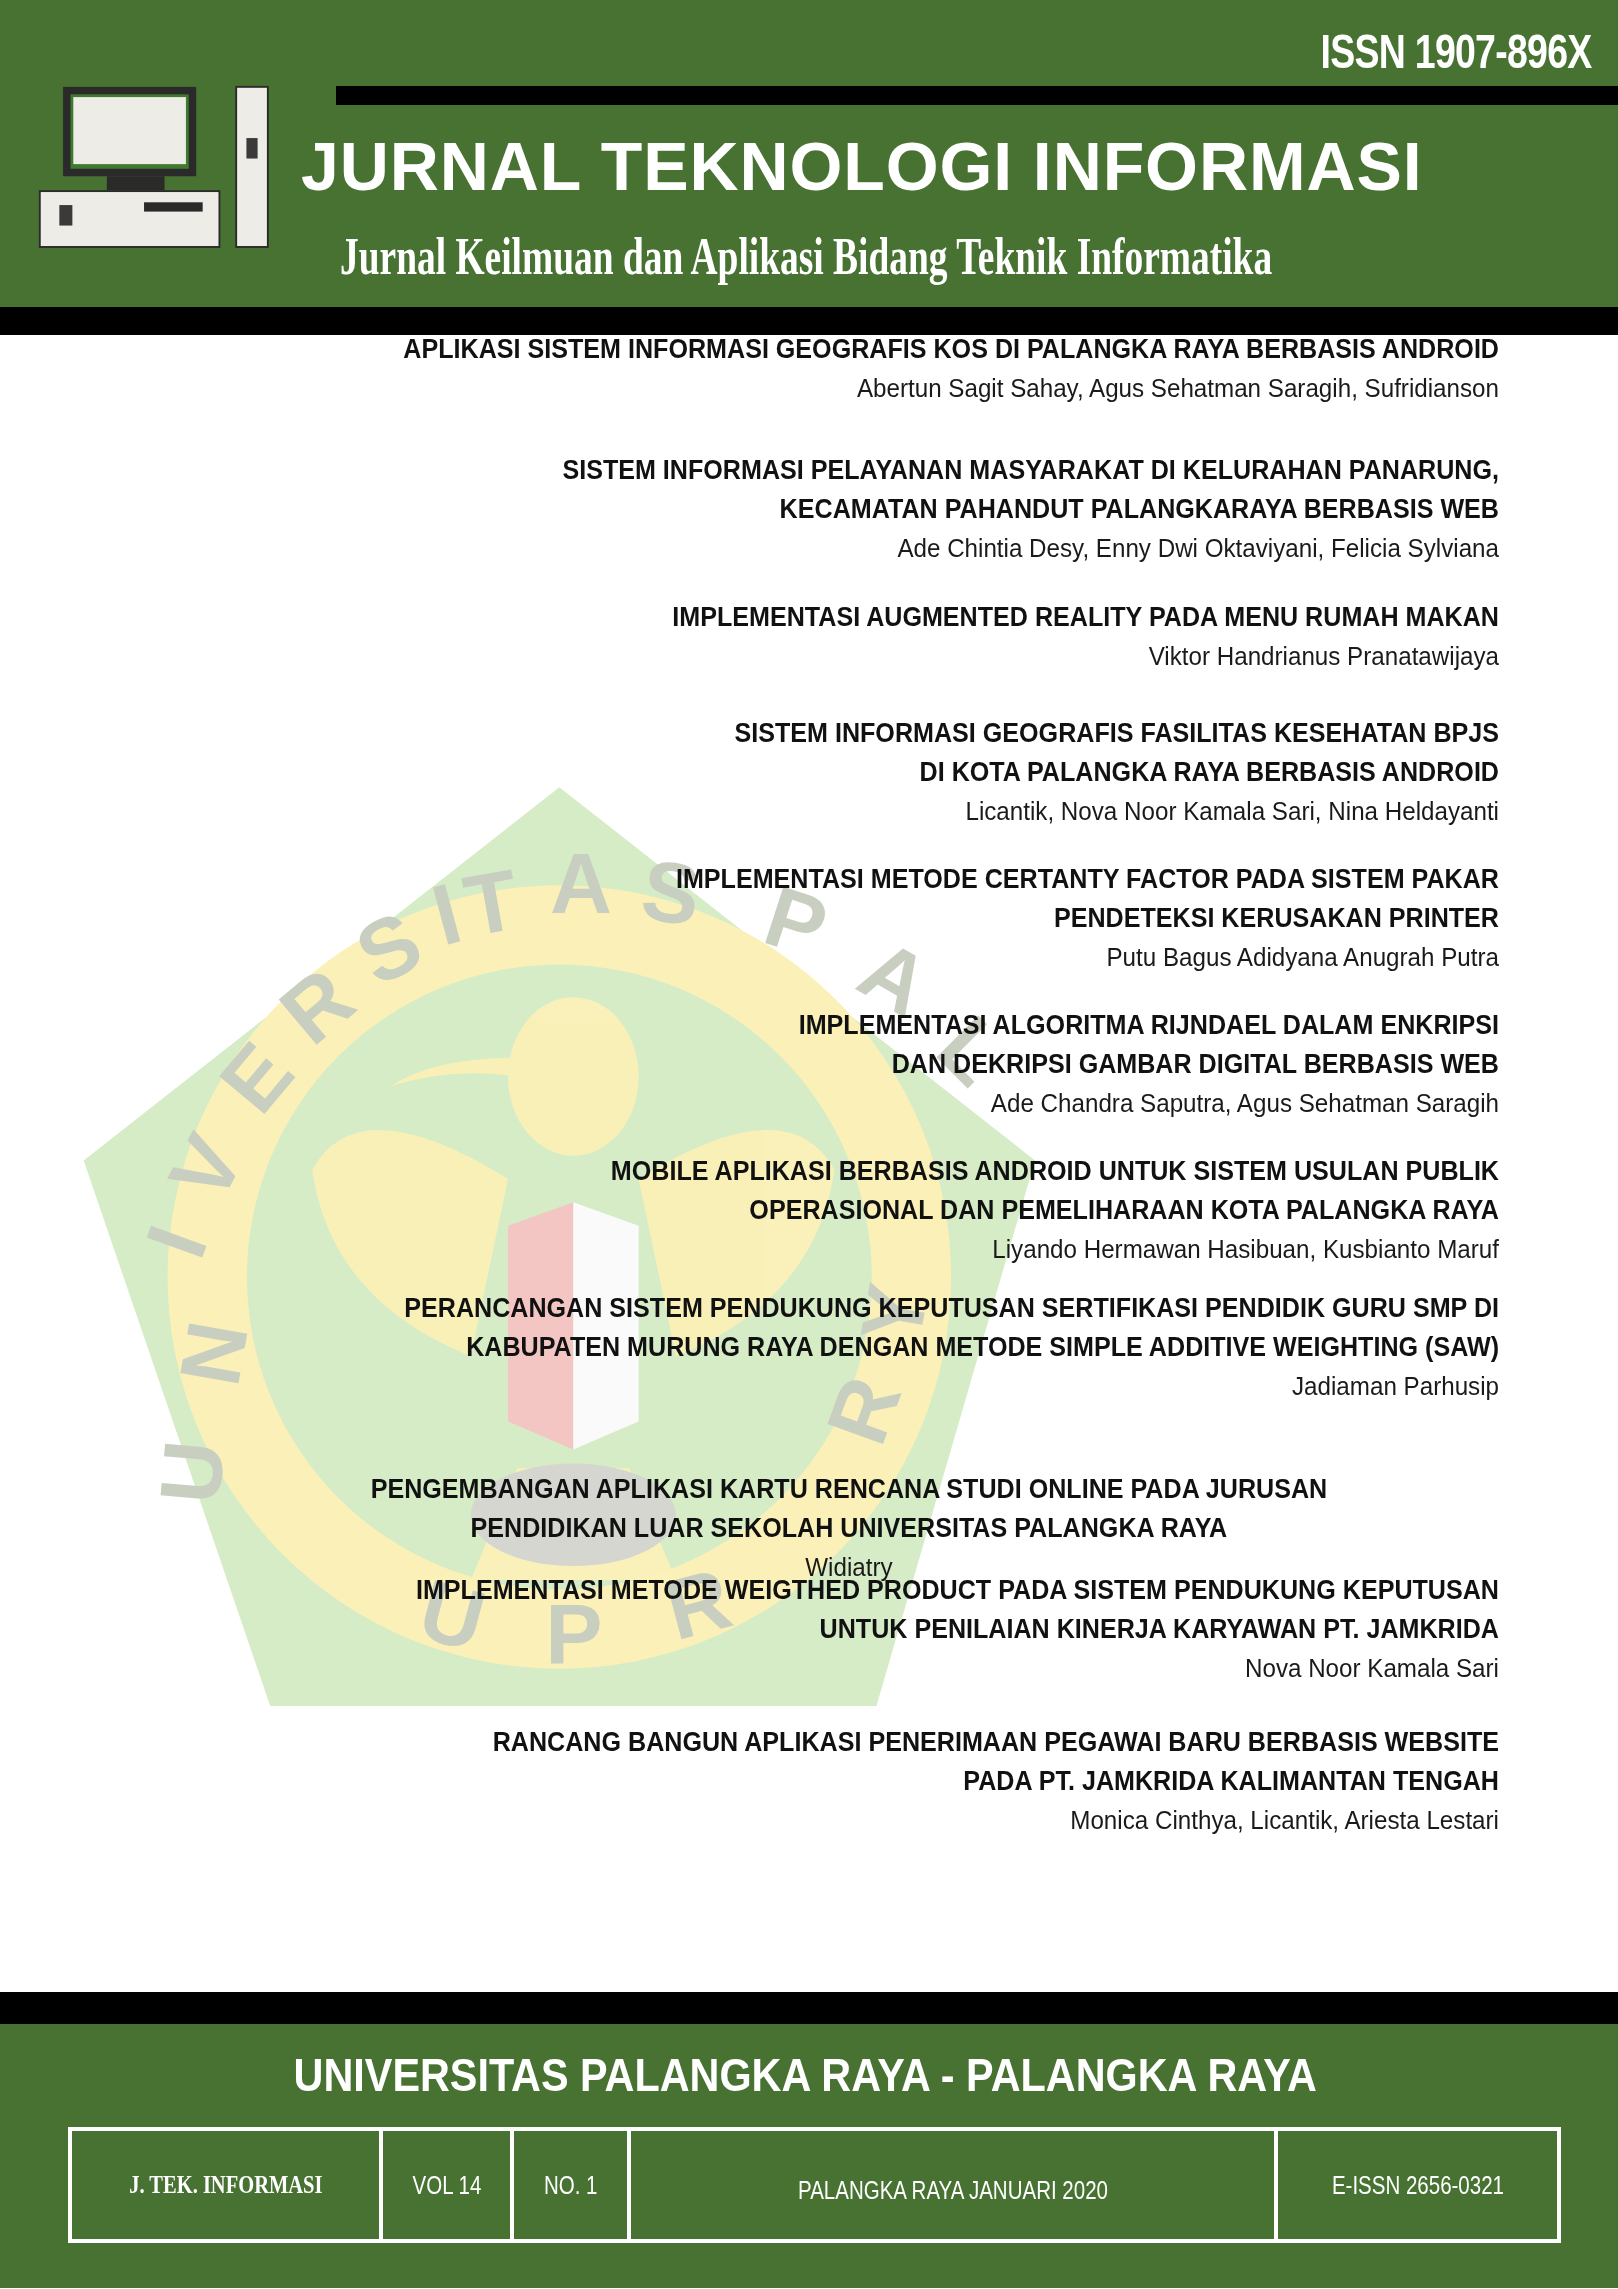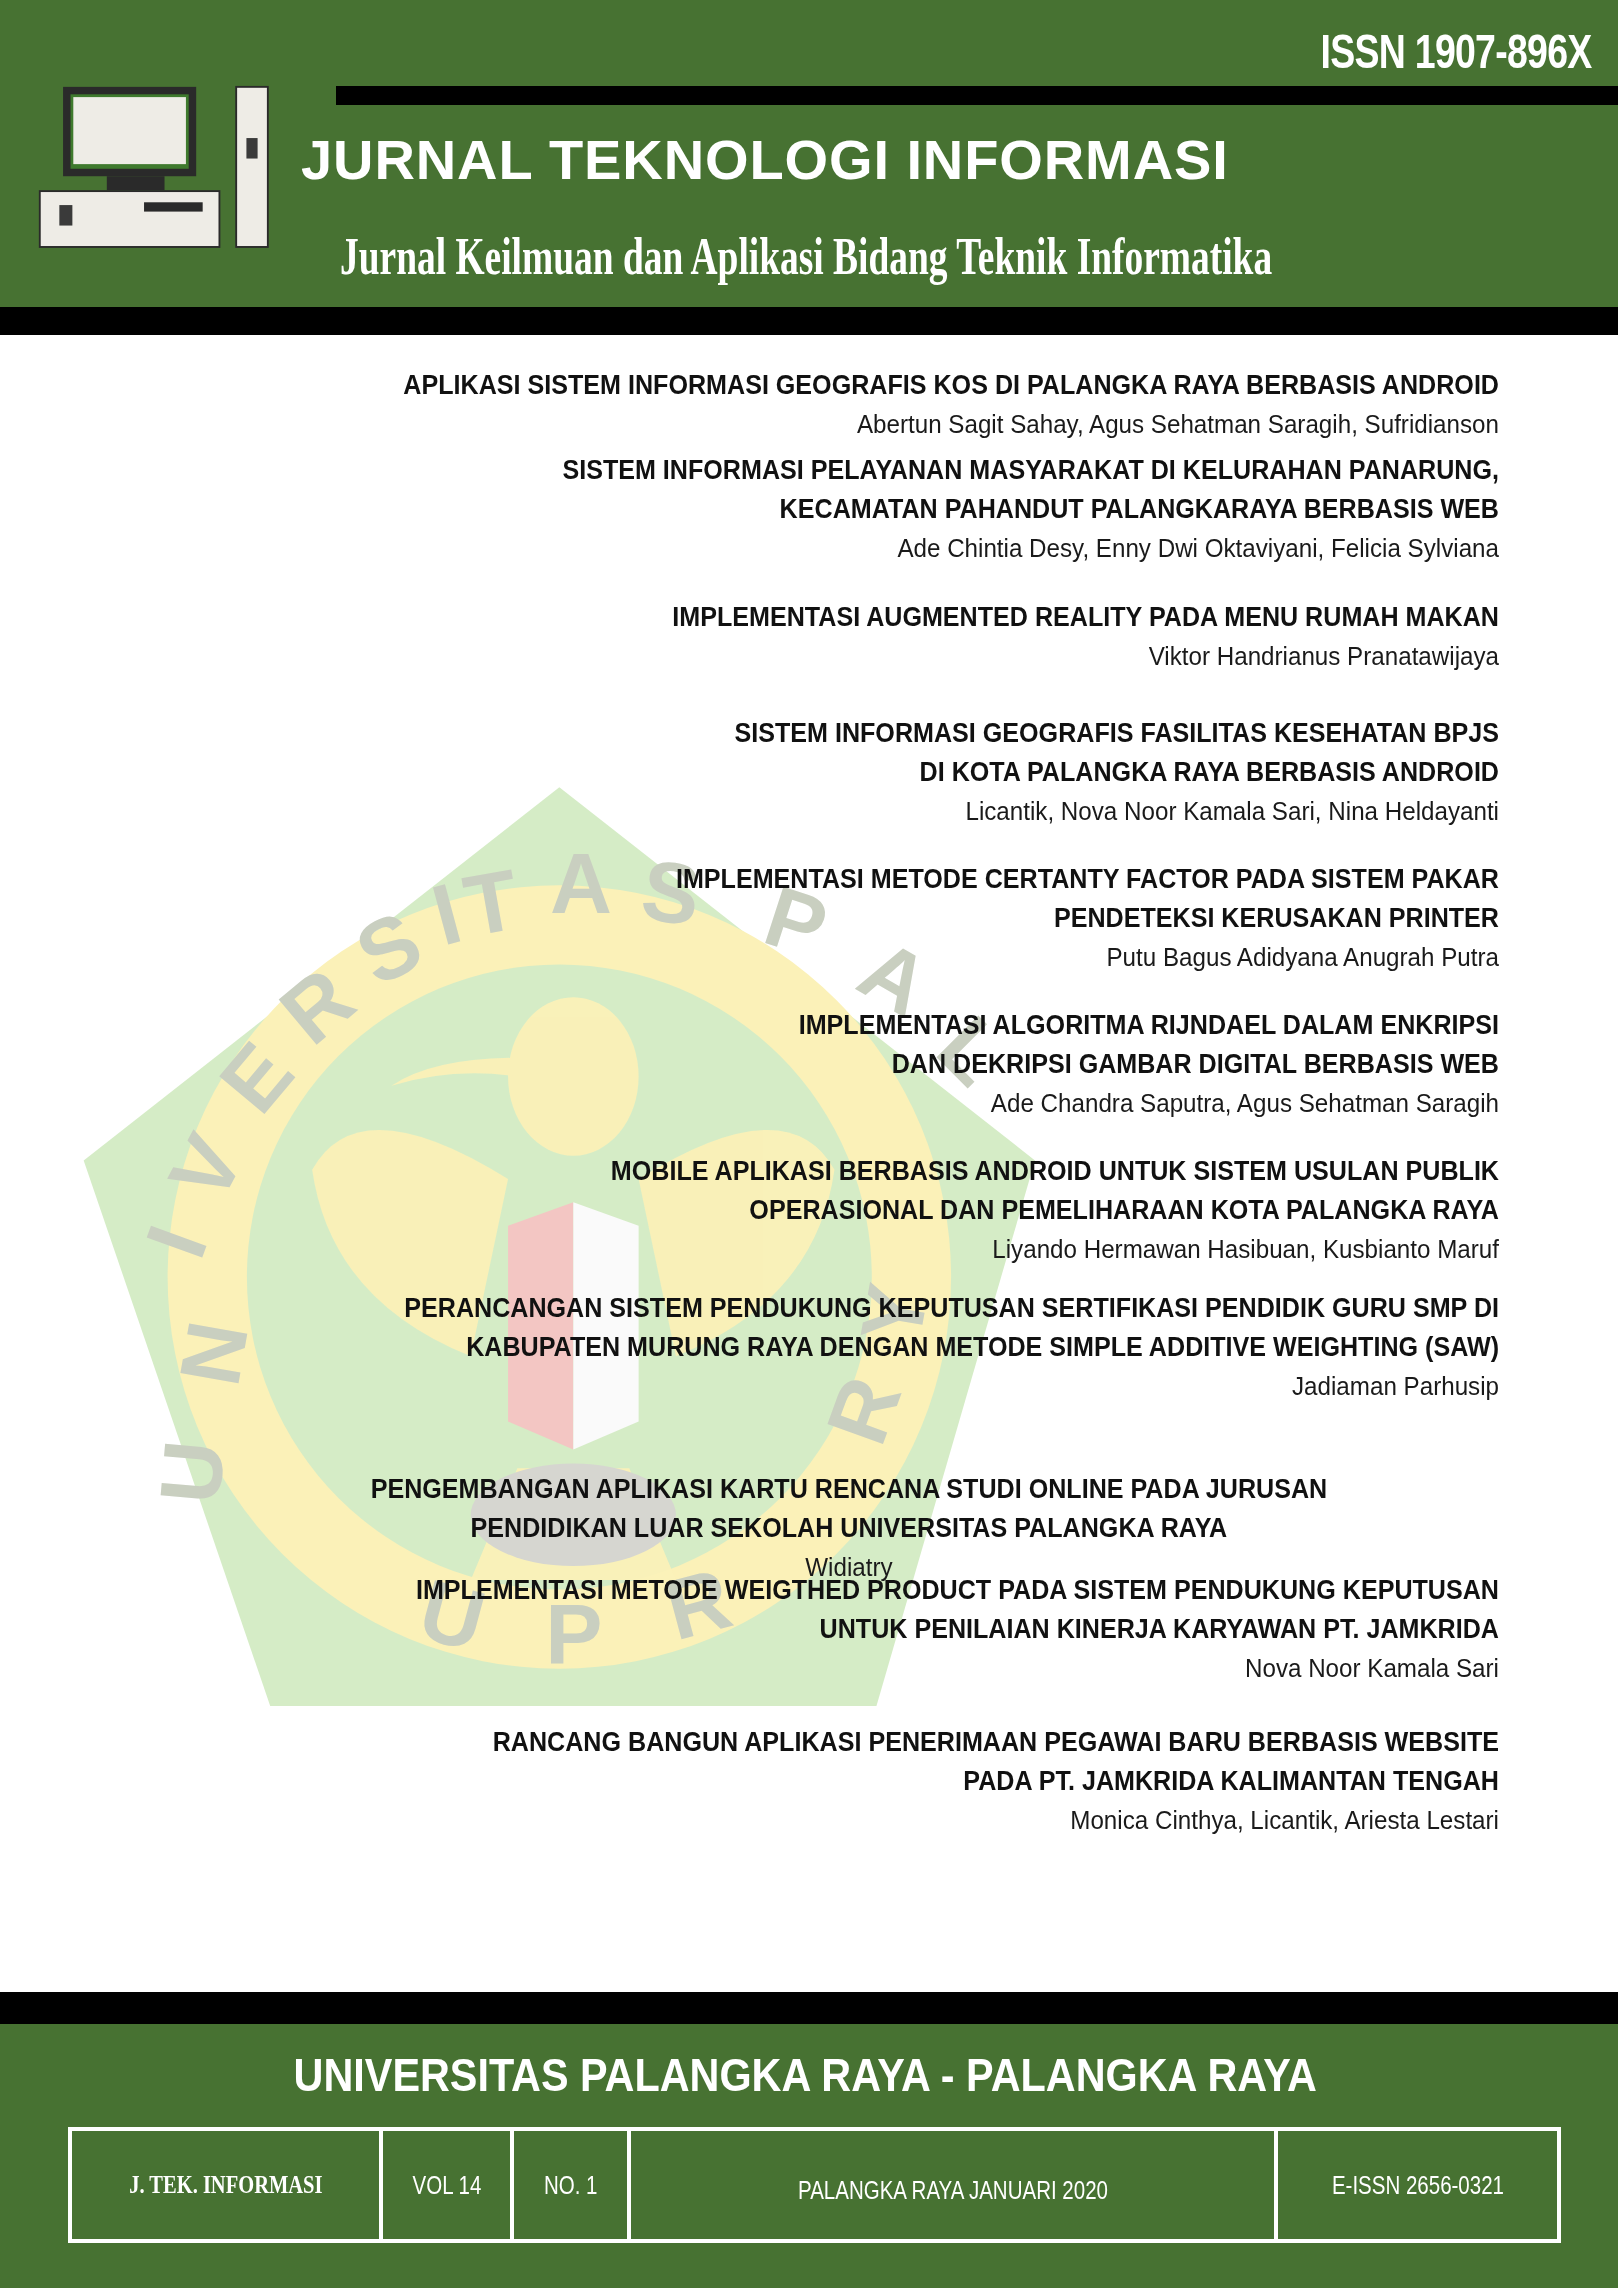--- a/index.html
+++ b/index.html
@@ -21,21 +21,21 @@
     background: #000;
   }
   .issn {
     position: absolute; right: 26px; top: 24px;
     color: #fff; font-weight: bold; font-size: 48px; letter-spacing: -0.9px;
     font-family: "Liberation Sans Narrow", "Liberation Sans", sans-serif;
     transform: scaleX(0.78); transform-origin: right center;
   }
   .journal-title {
     position: absolute; left: 301px; top: 127px; white-space: nowrap;
-    color: #fff; font-weight: bold; font-size: 56px; letter-spacing: 0.9px;
+    color: #fff; font-weight: bold; font-size: 68px; letter-spacing: 0.9px;
     font-family: "Liberation Sans", sans-serif;
   }
   .journal-subtitle {
     position: absolute; left: 340px; top: 227px; white-space: nowrap;
     color: #fff; font-weight: bold; font-size: 52px;
     font-family: "Liberation Serif", serif;
     transform: scaleX(0.72); transform-origin: left center;
   }
   
   .pc-icon { position: absolute; left: 37px; top: 84px; width: 242px; height: 177px; }
@@ -147,21 +147,21 @@
     <path d="M600 430 Q760 330 810 420 Q790 560 640 620 Z"></path>
     <path d="M470 740 L420 860 L640 860 L590 740 Z"></path>
   </g>
   <ellipse cx="530" cy="790" rx="110" ry="55" fill="#d6d6d0"></ellipse>
 
   <polygon points="460,480 530,455 530,720 460,690" fill="#f3c6c3"></polygon>
   <polygon points="530,455 600,480 600,690 530,720" fill="#fafafa"></polygon>
 </svg>
 
 <div class="articles">
-  <div class="article" style="top:366px;">
+  <div class="article" style="top:330px;">
     <div class="title-line">APLIKASI SISTEM INFORMASI GEOGRAFIS KOS DI PALANGKA RAYA BERBASIS ANDROID</div>
     <div class="authors">Abertun Sagit Sahay, Agus Sehatman Saragih, Sufridianson</div>
   </div>
   <div class="article" style="top:451px;">
     <div class="title-line">SISTEM INFORMASI PELAYANAN MASYARAKAT DI KELURAHAN PANARUNG,</div>
     <div class="title-line">KECAMATAN PAHANDUT PALANGKARAYA BERBASIS WEB</div>
     <div class="authors">Ade Chintia Desy, Enny Dwi Oktaviyani,  Felicia Sylviana</div>
   </div>
   <div class="article" style="top:598px;">
     <div class="title-line">IMPLEMENTASI AUGMENTED REALITY PADA MENU RUMAH MAKAN</div>

